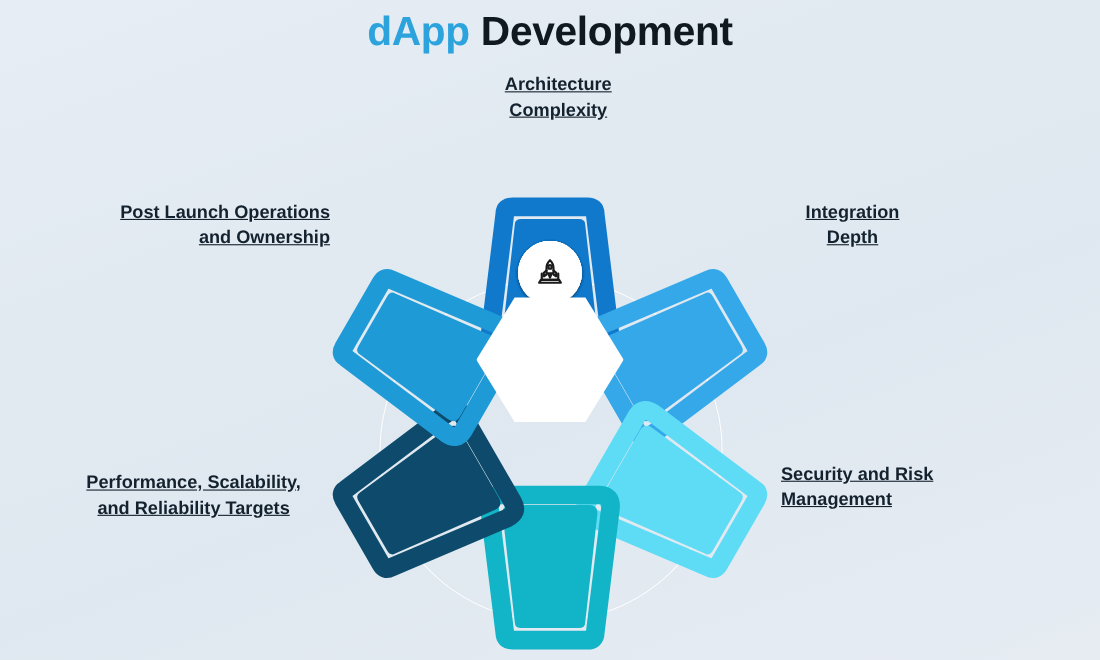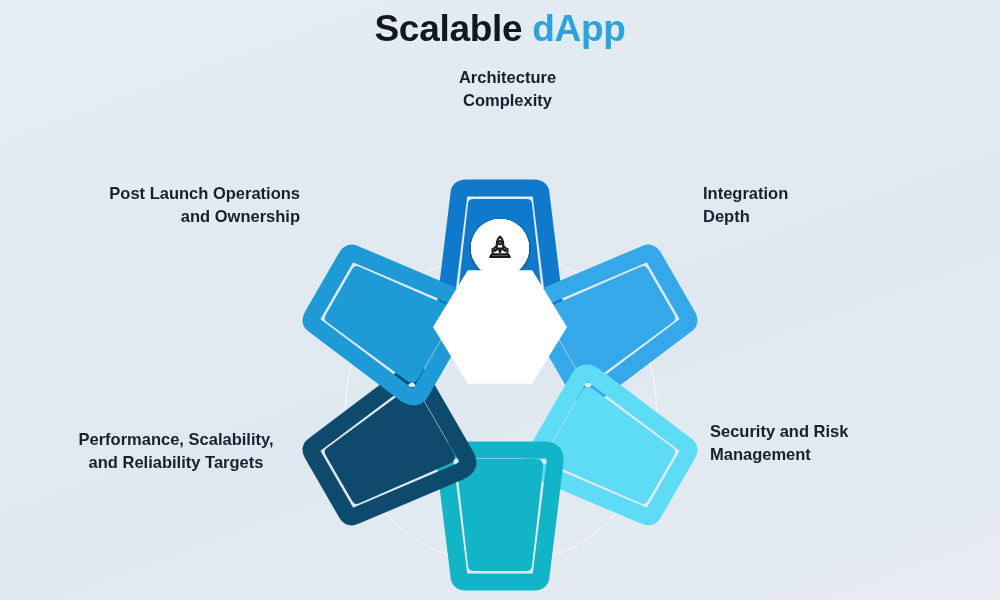--- a/index.html
+++ b/index.html
@@ -55,32 +55,32 @@
     position:absolute;left:433px;top:327px;width:134px;height:118px;
     margin-left:0;margin-top:-59px;
     background:#ffffff;
     clip-path:polygon(26% 2%,74% 2%,100% 50%,74% 98%,26% 98%,0% 50%);
     border-radius:14px;
     filter:drop-shadow(0 2px 6px rgba(20,60,90,0.14));
   }
 
   .label{
     position:absolute;font-size:16.5px;font-weight:bold;color:#13222e;
-    line-height:1.38;white-space:pre-line;
+    line-height:1.38;white-space:pre-line;text-decoration:underline;
   }
   .lbl-arch{left:400px;top:66px;width:215px;text-align:center;}
-  .lbl-integration{left:703px;top:182px;width:200px;text-align:left;}
+  .lbl-integration{left:675px;top:182px;width:200px;text-align:center;}
   .lbl-security{left:710px;top:420px;width:210px;text-align:left;}
   .lbl-perf{left:40px;top:428px;width:272px;text-align:center;}
   .lbl-post{left:40px;top:182px;width:260px;text-align:right;}
 </style>
 </head>
 <body>
 
-<div class="title"><span>Scalable </span><span class="accent">dApp</span></div>
+<div class="title"><span class="accent">dApp</span><span> Development</span></div>
 
 <div class="stage">
 
   <div class="ring"></div>
 
   <div class="petal">
     <div class="arm" style="transform:rotate(0deg)">
       <div class="body">
         <svg viewBox="0 0 142 150" width="142" height="150">
           <path class="outer" d="M30 14 Q30 8 37 8 L105 8 Q112 8 112 14 L126 128 Q127 140 116 140 L26 140 Q15 140 16 128 Z" style="stroke:#1179cc"></path>

